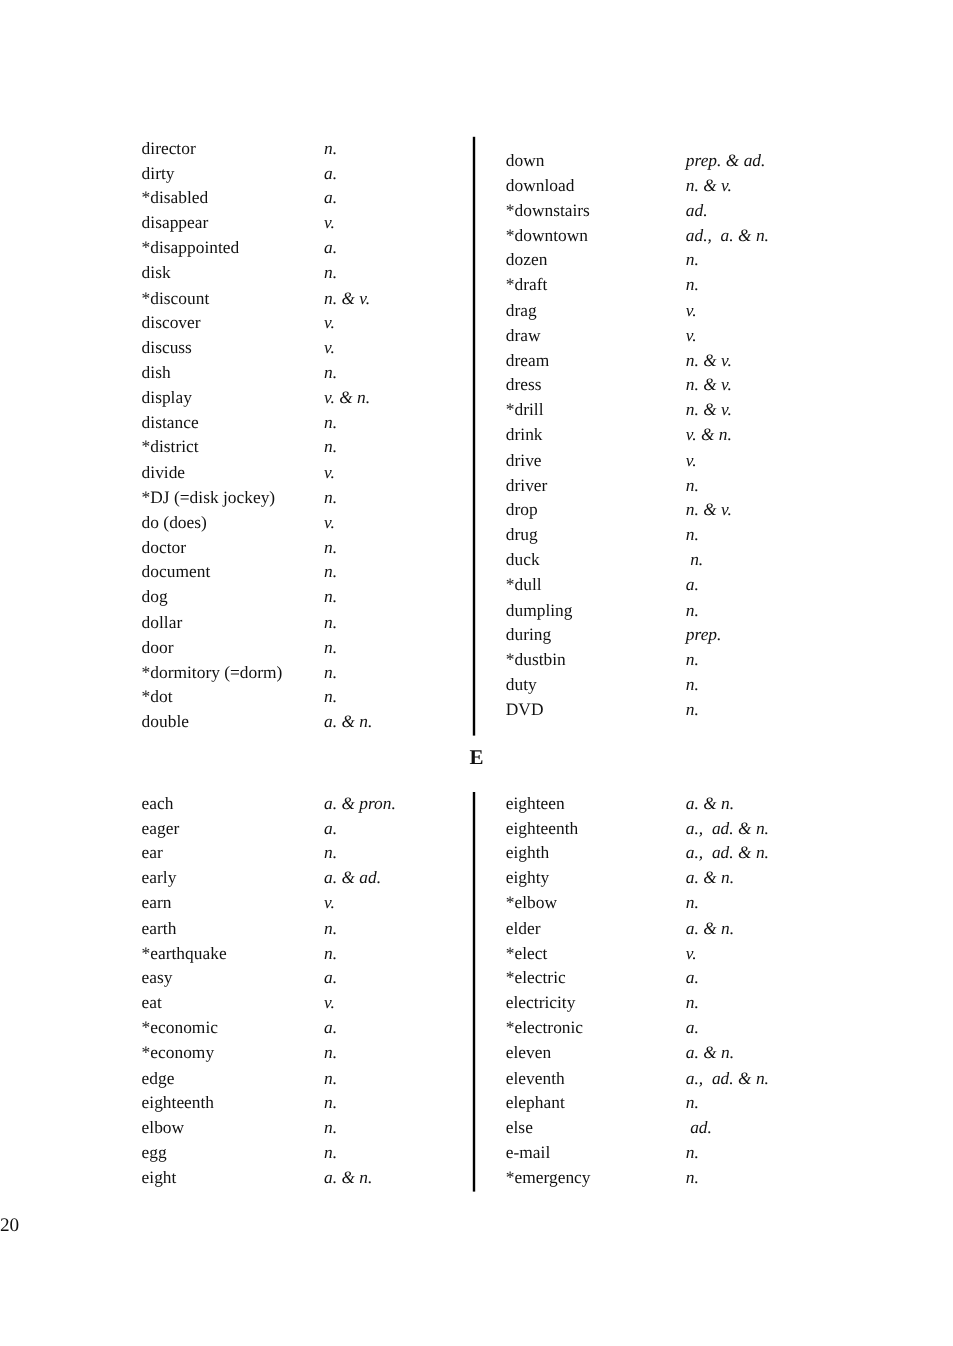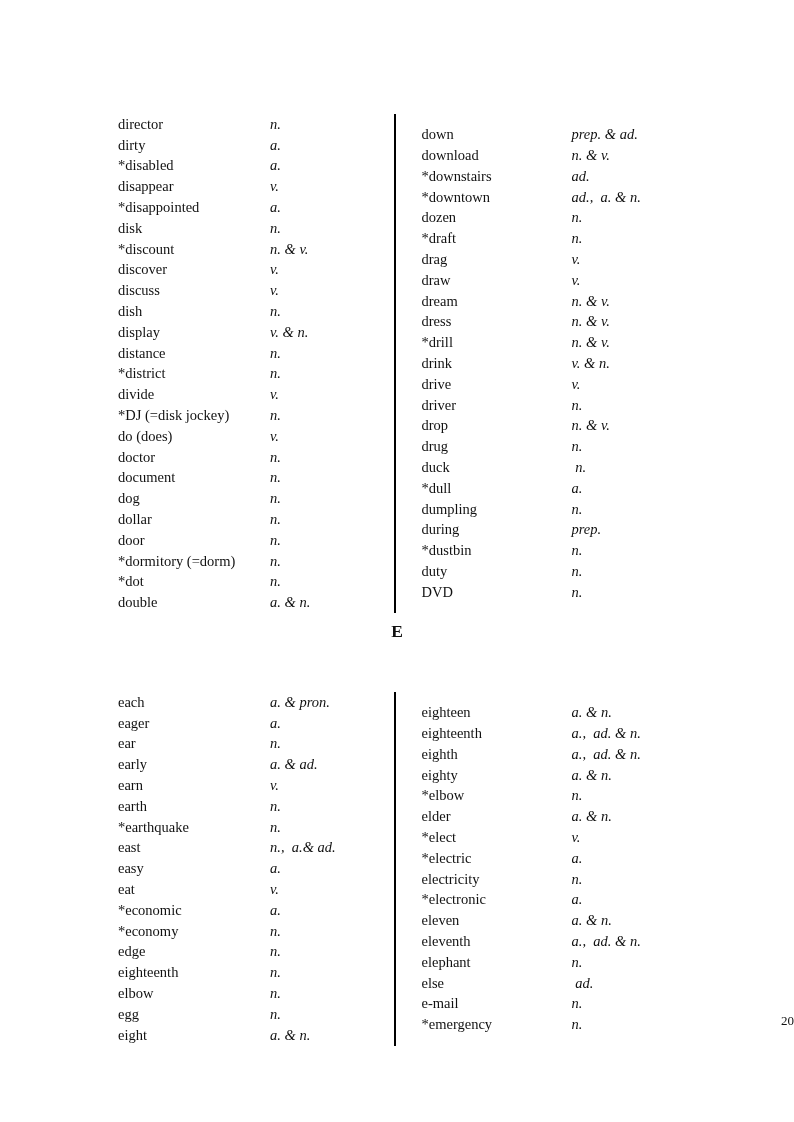--- a/index.html
+++ b/index.html
@@ -14,21 +14,21 @@
     overflow: hidden;
   }
   .section {
     position: absolute;
     left: 118px;
     width: 560px;
     display: flex;
     align-items: center;
   }
   .section.s1 { top: 114px; }
-  .section.s2 { top: 692px; }
+  .section.s2 { top: 660px; }
   .col { display: block; }
   .col.left  { width: 276px; }
   .col.right { flex: 1; padding-left: 26px; }
   .divider {
     width: 1.5px;
     background: #000000;
     align-self: stretch;
   }
   .row {
     height: 20.8px;
@@ -54,22 +54,22 @@
     text-align: center;
     font-weight: bold;
     font-size: 17.5px;
     margin: 0;
   }
   .page-number {
     position: absolute;
     top: 1013px;
     left: 0;
     width: 794px;
-    text-align: right;
-    font-size: 13px;
+    text-align: left;
+    font-size: 16px;
   }
 </style>
 </head>
 <body>
 
 <div class="page">
 
   <div class="section s1">
     <div class="col left">
         <div class="row">
@@ -292,24 +292,20 @@
         </div>
         <div class="row">
           <span class="word">earth</span>
           <span class="pos">n.</span>
         </div>
         <div class="row">
           <span class="word">*earthquake</span>
           <span class="pos">n.</span>
         </div>
         <div class="row">
-          <span class="word">east</span>
-          <span class="pos">n.,  a.&amp; ad.</span>
-        </div>
-        <div class="row">
           <span class="word">easy</span>
           <span class="pos">a.</span>
         </div>
         <div class="row">
           <span class="word">eat</span>
           <span class="pos">v.</span>
         </div>
         <div class="row">
           <span class="word">*economic</span>
           <span class="pos">a.</span>

